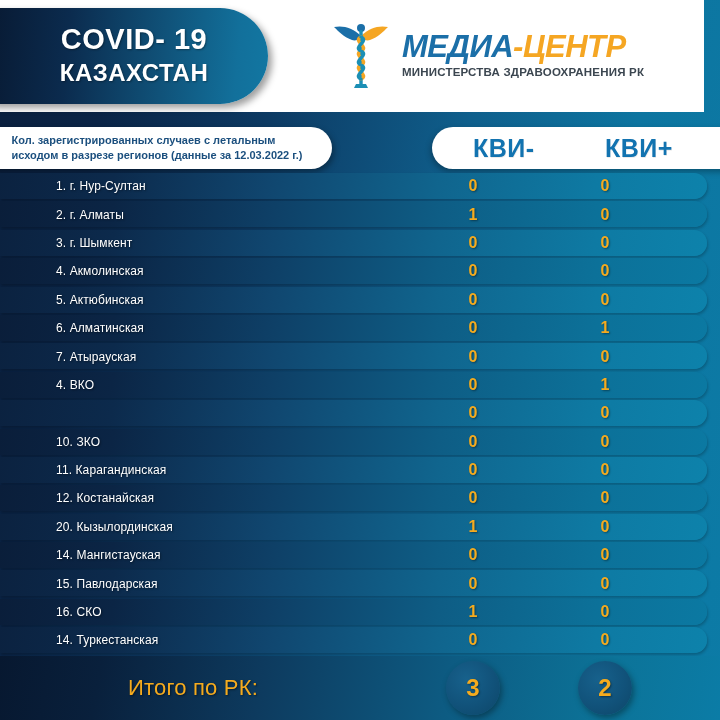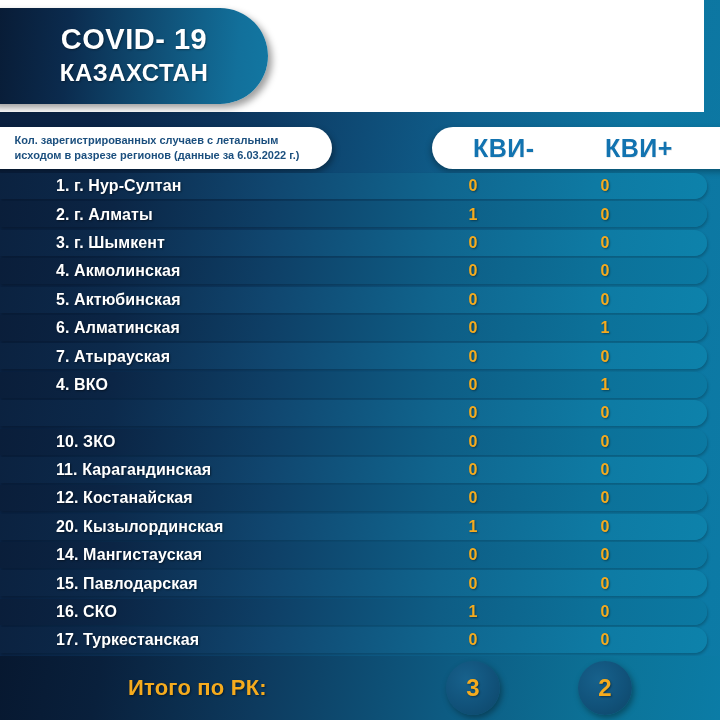--- a/index.html
+++ b/index.html
@@ -170,22 +170,22 @@
         #0e5d85 62%, #0c7199 84%, #0b79a2 100%);
   }
 
   .row-label {
     position: absolute;
     left: 56px; top: 0;
     height: 28.4px;
     display: flex;
     align-items: center;
     color: #ffffff;
-    font-weight: bold;
-    font-size: 16px;
+    font-weight: normal;
+    font-size: 12px;
     letter-spacing: 0.1px;
     text-shadow: 1px 1px 2px rgba(0,0,0,0.45);
     white-space: nowrap;
     text-align: center;
   }
 
   .cell {
     position: absolute;
     top: 0;
     height: 28.4px;
@@ -209,21 +209,21 @@
     background: linear-gradient(100deg,
         #071830 0%, #09203c 14%, #0d3a5e 36%,
         #0d5b82 62%, #0c7398 84%, #0b7ca6 100%);
   }
 
   #total-label {
     position: absolute;
     left: 128px; top: 50%;
     transform: translateY(-50%);
     color: #f5ab1e;
-    font-weight: bold;
+    font-weight: normal;
     font-size: 22px;
     letter-spacing: 0.2px;
     text-shadow: 1px 1px 2px rgba(0,0,0,0.45);
     white-space: nowrap;
   }
 
   .total-circle {
     position: absolute;
     top: 50%;
     transform: translateY(-50%);
@@ -247,26 +247,48 @@
 
 <div id="page">
 
   <div id="header-band">
 
     <div id="title-block">
       <div class="title-line l1">COVID- 19</div>
       <div class="title-line l2">КАЗАХСТАН</div>
     </div>
 
+    <div id="logo-wrap">
+      <svg id="caduceus" viewBox="0 0 62 72">
+
+        <path d="M30 16 C23 9, 13 6, 4 8 C9 13, 14 18, 22 21 C25 22, 28 21, 30 19 Z" fill="#1b6fa8"></path>
+
+        <path d="M32 16 C39 9, 49 6, 58 8 C53 13, 48 18, 40 21 C37 22, 34 21, 32 19 Z" fill="#f5a623"></path>
+
+        <circle cx="31" cy="9" r="4" fill="#1b6fa8"></circle>
+
+        <rect x="29.3" y="11" width="3.4" height="58" rx="1.6" fill="#1b8fb5"></rect>
+
+        <path d="M31 18 C22 22, 40 28, 31 32 C22 36, 40 42, 31 46 C22 50, 40 56, 31 60" fill="none" stroke="#f5a623" stroke-width="3.4" stroke-linecap="round"></path>
+        <path d="M31 18 C40 22, 22 28, 31 32 C40 36, 22 42, 31 46 C40 50, 22 56, 31 60" fill="none" stroke="#1b8fb5" stroke-width="3.4" stroke-linecap="round"></path>
+
+        <path d="M24 69 L38 69 L36 65 L26 65 Z" fill="#1b8fb5"></path>
+      </svg>
+
+      <div id="logo-text">
+        <div id="logo-main"><span class="blue">МЕДИА</span><span class="orange">-ЦЕНТР</span></div>
+        <div id="logo-sub">МИНИСТЕРСТВА ЗДРАВООХРАНЕНИЯ РК</div>
+      </div>
+    </div>
   </div>
 
   <div id="subtitle-pill">
     <div id="subtitle-text">
       <div>Кол. зарегистрированных случаев с летальным</div>
-      <div>исходом в разрезе регионов  (данные за 6.03.2022 г.)</div>
+      <div>исходом в разрезе регионов  (данные за 12.03.2022 г.)</div>
     </div>
   </div>
 
   <div id="colhead-pill">
     <span class="colhead" id="colhead-neg">КВИ-</span>
     <span class="colhead" id="colhead-pos">КВИ+</span>
   </div>
 
   <div id="rows">
       <div class="row">
@@ -359,21 +381,21 @@
         <div class="cell pos">0</div>
       </div>
       <div class="row">
         <div class="row-bg"></div>
         <div class="row-label">16. СКО</div>
         <div class="cell neg">1</div>
         <div class="cell pos">0</div>
       </div>
       <div class="row">
         <div class="row-bg"></div>
-        <div class="row-label">17. Туркестанская</div>
+        <div class="row-label">14. Туркестанская</div>
         <div class="cell neg">0</div>
         <div class="cell pos">0</div>
       </div>
     </div>
 
   <div id="footer">
     <div id="total-label">Итого по РК:</div>
     <div class="total-circle" id="total-neg">3</div>
     <div class="total-circle" id="total-pos">2</div>
   </div>

